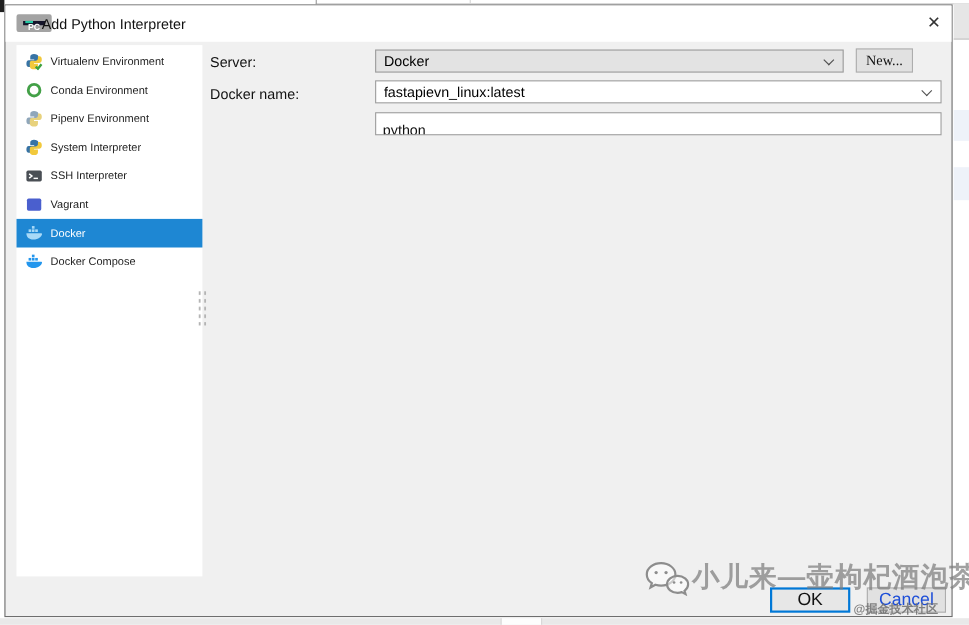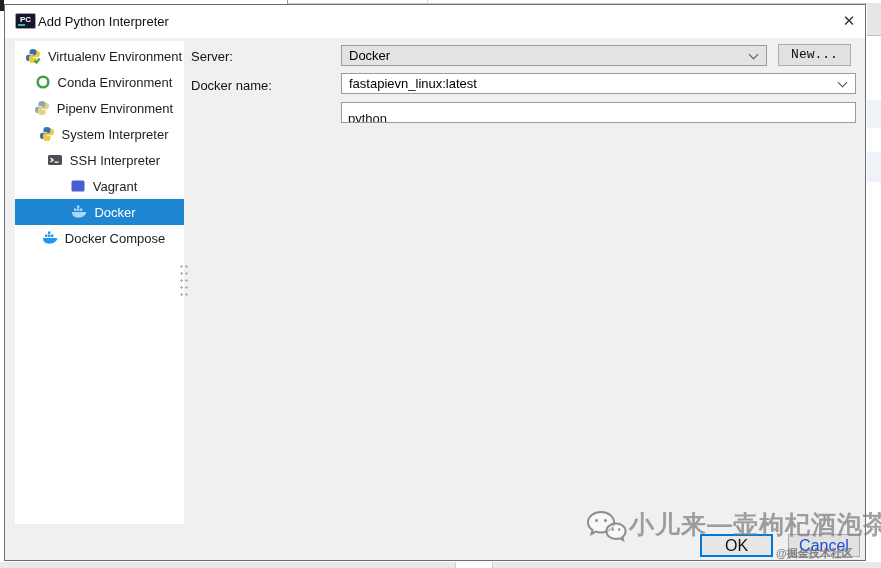--- a/index.html
+++ b/index.html
@@ -14,47 +14,47 @@
   .bg-vline2 { left:427px; top:0; width:1px; height:4px; background:#d8d8d8; }
   .bg-right-gray { left:867px; top:3px; width:14px; height:33px; background:#e6e6e6; border-bottom:1px solid #c2c2c2; }
   .bg-row-a { left:867px; top:100px; width:14px; height:28px; background:#eef2f9; }
   .bg-row-b { left:867px; top:152px; width:14px; height:30px; background:#eef2f9; }
   .bg-bottom-strip { left:0; top:562px; width:881px; height:6px; background:#e9e9e9; }
   .bg-bottom-white { left:455px; top:562px; width:38px; height:6px; background:#fdfdfd; border-left:1px solid #cfcfcf; border-right:1px solid #cfcfcf; }
 
   
   #dialog { position:absolute; left:4px; top:4px; width:862px; height:557px; background:#f0f0f0; border:1px solid #6e6e6e; }
   #titlebar { position:absolute; left:0; top:0; width:100%; height:33px; background:#ffffff; }
-  #app-icon { position:absolute; left:10px; top:8px; width:21px; height:16px; background:#15152b; border:1px solid #a3a3a3; border-radius:2px; }
+  #app-icon { position:absolute; left:10px; top:8px; width:32px; height:16px; background:#15152b; border:6px solid #a3a3a3; border-radius:2px; }
   #app-icon .pc { position:absolute; left:0; top:1px; width:100%; text-align:center; font-size:8px; font-weight:bold; color:#ffffff; letter-spacing:0; }
   #app-icon .bar { position:absolute; left:2px; bottom:2px; width:7px; height:2px; background:#24caa4; }
   #dlg-title { position:absolute; left:33px; top:9px; font-size:13px; color:#111111; }
   #close-btn { position:absolute; left:831px; top:5px; width:26px; height:22px; text-align:center; font-size:15px; line-height:22px; color:#333333; cursor:default; }
 
   
   #sidebar { position:absolute; left:10px; top:36px; width:169px; height:483px; background:#ffffff; padding-top:2px; }
-  .sb-item { height:26px; display:flex; align-items:center; padding-left:8px; font-size:13px; color:#1d1d1d; white-space:nowrap;justify-content:center; }
+  .sb-item { height:26px; display:flex; align-items:center; padding-left:8px; font-size:10px; color:#1d1d1d; white-space:nowrap; }
   .sb-item.selected { background:#1e87d3; color:#ffffff; }
   .sb-icon { width:16px; height:16px; margin-right:7px; flex:0 0 16px; }
   #splitter-dots { position:absolute; left:173px; top:257px; width:11px; height:34px;
     background-image:radial-gradient(#b3b3b3 1px, transparent 1.2px); background-size:5px 7px; background-position:1px 1px; }
 
   
   .form-label { position:absolute; font-size:13px; color:#111111; line-height:17px; }
   #lbl-server { left:186px; top:43px; }
   #lbl-image  { left:186px; top:72px; }
   #lbl-path   { left:186px; top:101px; }
 
   .combo { position:absolute; height:21px; border:1px solid #9b9b9b; font-size:13px; display:flex; align-items:center; padding-left:7px; }
   #server-combo { left:336px; top:40px; width:426px; background:#e3e3e3; }
   #image-combo  { left:336px; top:68px; width:515px; background:#ffffff; }
   .chev { position:absolute; right:9px; top:5px; width:7px; height:7px; border-right:1.4px solid #505050; border-bottom:1.4px solid #505050; transform:rotate(45deg); }
   #path-input { position:absolute; left:336px; top:97px; width:515px; height:21px; border:1px solid #9b9b9b; background:#ffffff; font-size:13px; font-family:"Liberation Sans", sans-serif; padding:12px 0 0 6px; color:#111111; }
 
-  #new-btn { position:absolute; left:773px; top:39px; width:73px; height:22px; background:#e1e1e1; border:1px solid #adadad; font-size:13px; font-family:Liberation Mono, monospace; color:#111111; text-align:center; line-height:20px; }
+  #new-btn { position:absolute; left:773px; top:39px; width:52px; height:22px; background:#e1e1e1; border:1px solid #adadad; font-size:13px; font-family:Liberation Serif, serif; color:#111111; text-align:center; line-height:20px; }
 
   
   .dlg-btn { position:absolute; height:23px; font-size:16px; font-family:"Liberation Sans", sans-serif; text-align:center; }
   #ok-btn { left:695px; top:529px; width:73px; background:#e7e7e7; border:2px solid #0078d7; line-height:19px; color:#111111; }
   #cancel-btn { left:783px; top:529px; width:72px; background:#e1e1e1; border:1px solid #adadad; line-height:21px; color:#1d4ed8; }
 
   
   #watermark { position:absolute; left:0; top:0; width:881px; height:568px; pointer-events:none; }
   #wm-icon { position:absolute; left:585px; top:510px; }
   #wm-text { position:absolute; left:629px; top:508px; font-size:25px; font-weight:bold; color:rgba(125,125,125,0.72); letter-spacing:1px; white-space:nowrap; }

